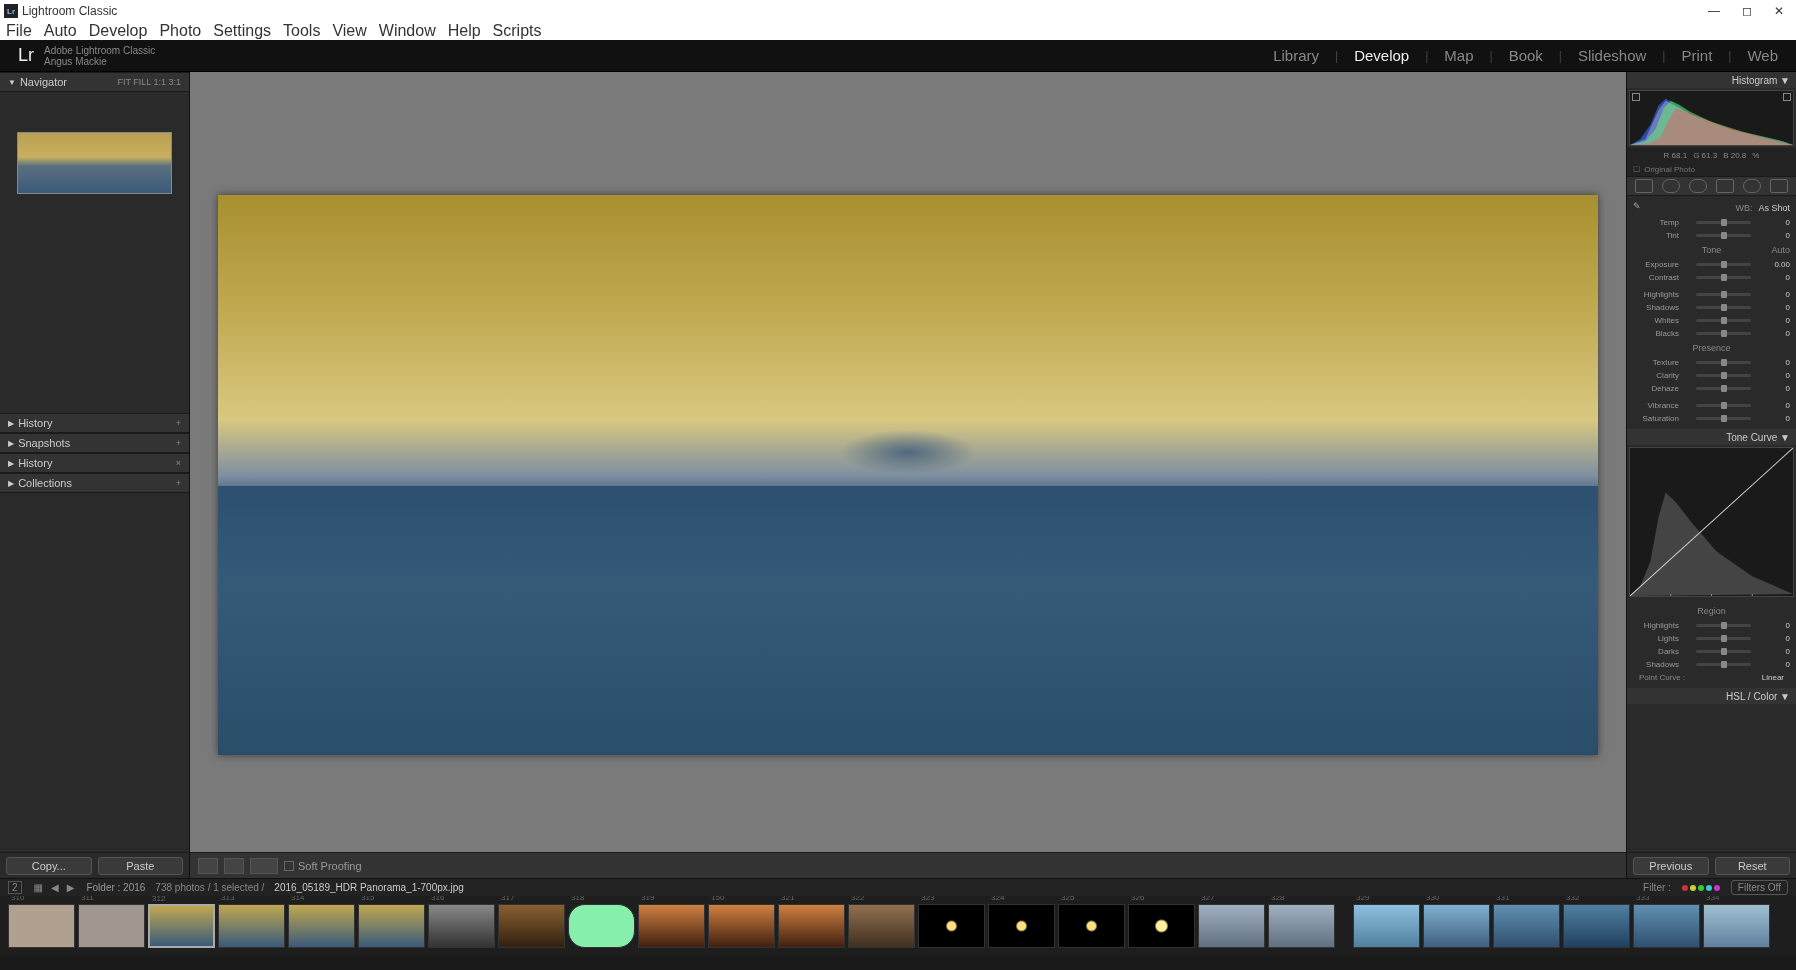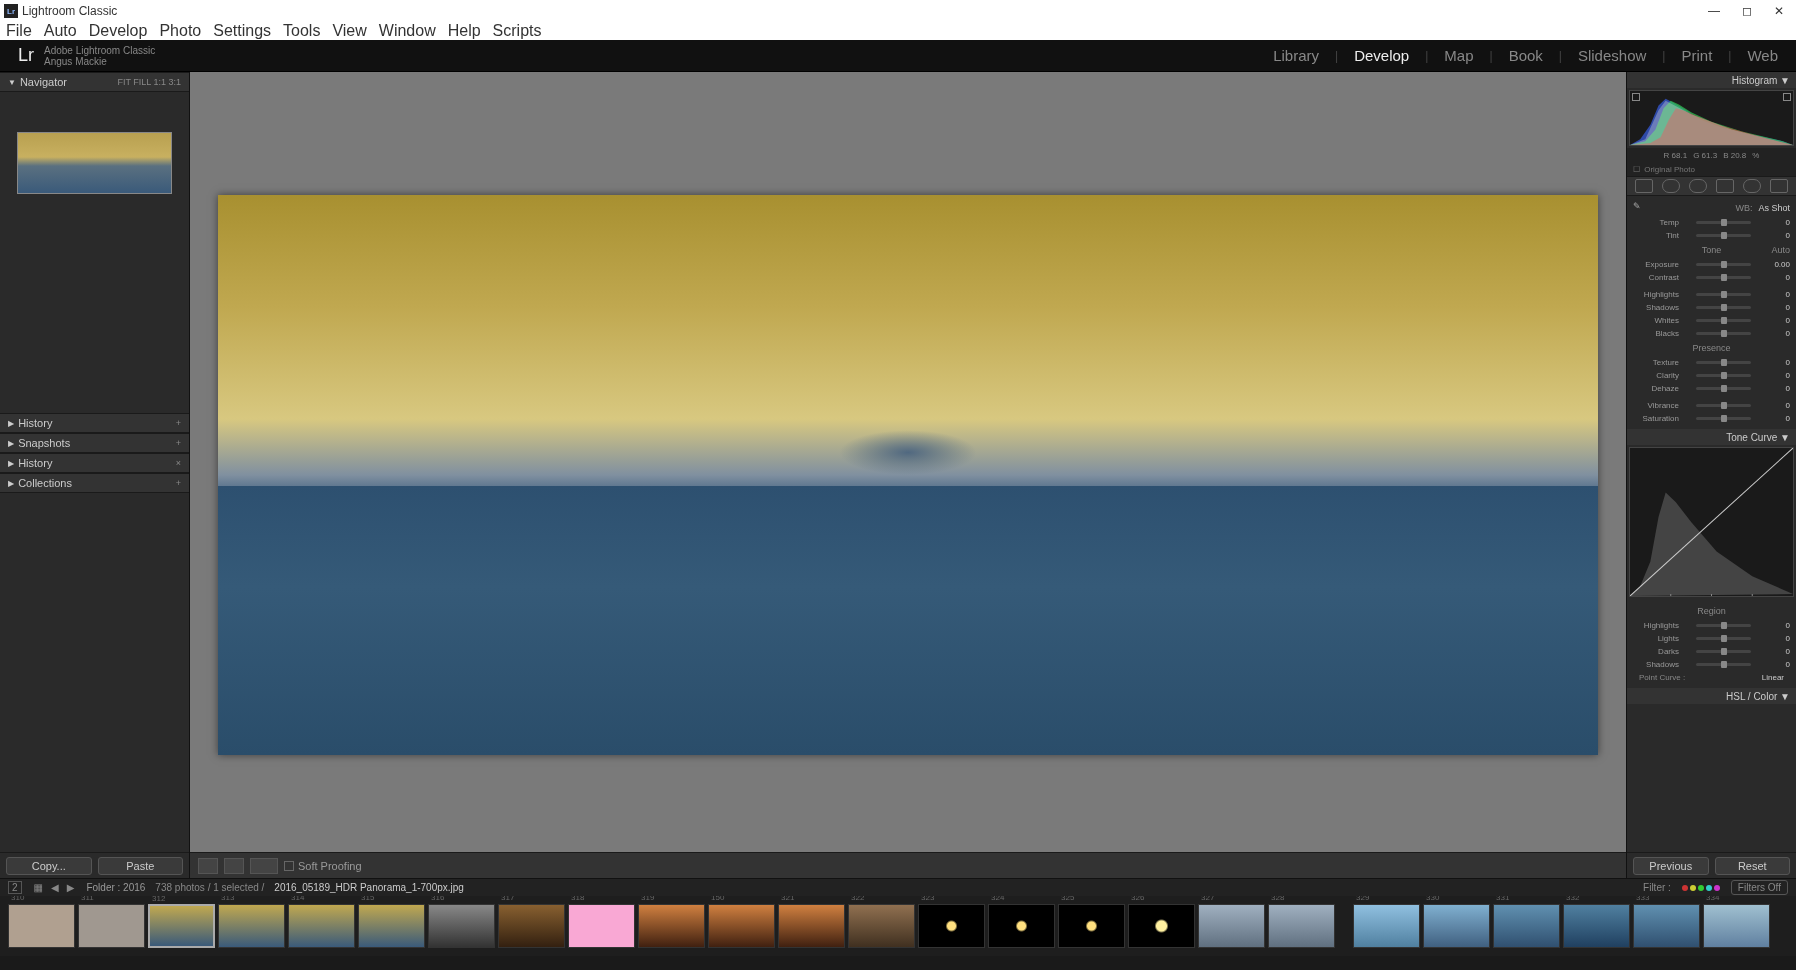--- a/index.html
+++ b/index.html
@@ -434,21 +434,21 @@
     </div>
     <div class="thumb" style="background: linear-gradient(rgb(192, 168, 80), rgb(58, 90, 122));">
       <div class="idx">315</div>
     </div>
     <div class="thumb" style="background: linear-gradient(rgb(136, 136, 136), rgb(51, 51, 51));">
       <div class="idx">316</div>
     </div>
     <div class="thumb" style="background: linear-gradient(rgb(136, 96, 48), rgb(51, 32, 16));">
       <div class="idx">317</div>
     </div>
-    <div class="thumb" style="background: #f9a8d4;">
+    <div class="thumb" style="background: #86efac; border-radius: 17px;">
       <div class="idx">318</div>
     </div>
     <div class="thumb" style="background: linear-gradient(rgb(208, 128, 64), rgb(64, 32, 16));">
       <div class="idx">319</div>
     </div>
     <div class="thumb" style="background: linear-gradient(rgb(208, 128, 64), rgb(64, 32, 16));">
       <div class="idx">150</div>
     </div>
     <div class="thumb" style="background: linear-gradient(rgb(208, 128, 64), rgb(64, 32, 16));">
       <div class="idx">321</div>

